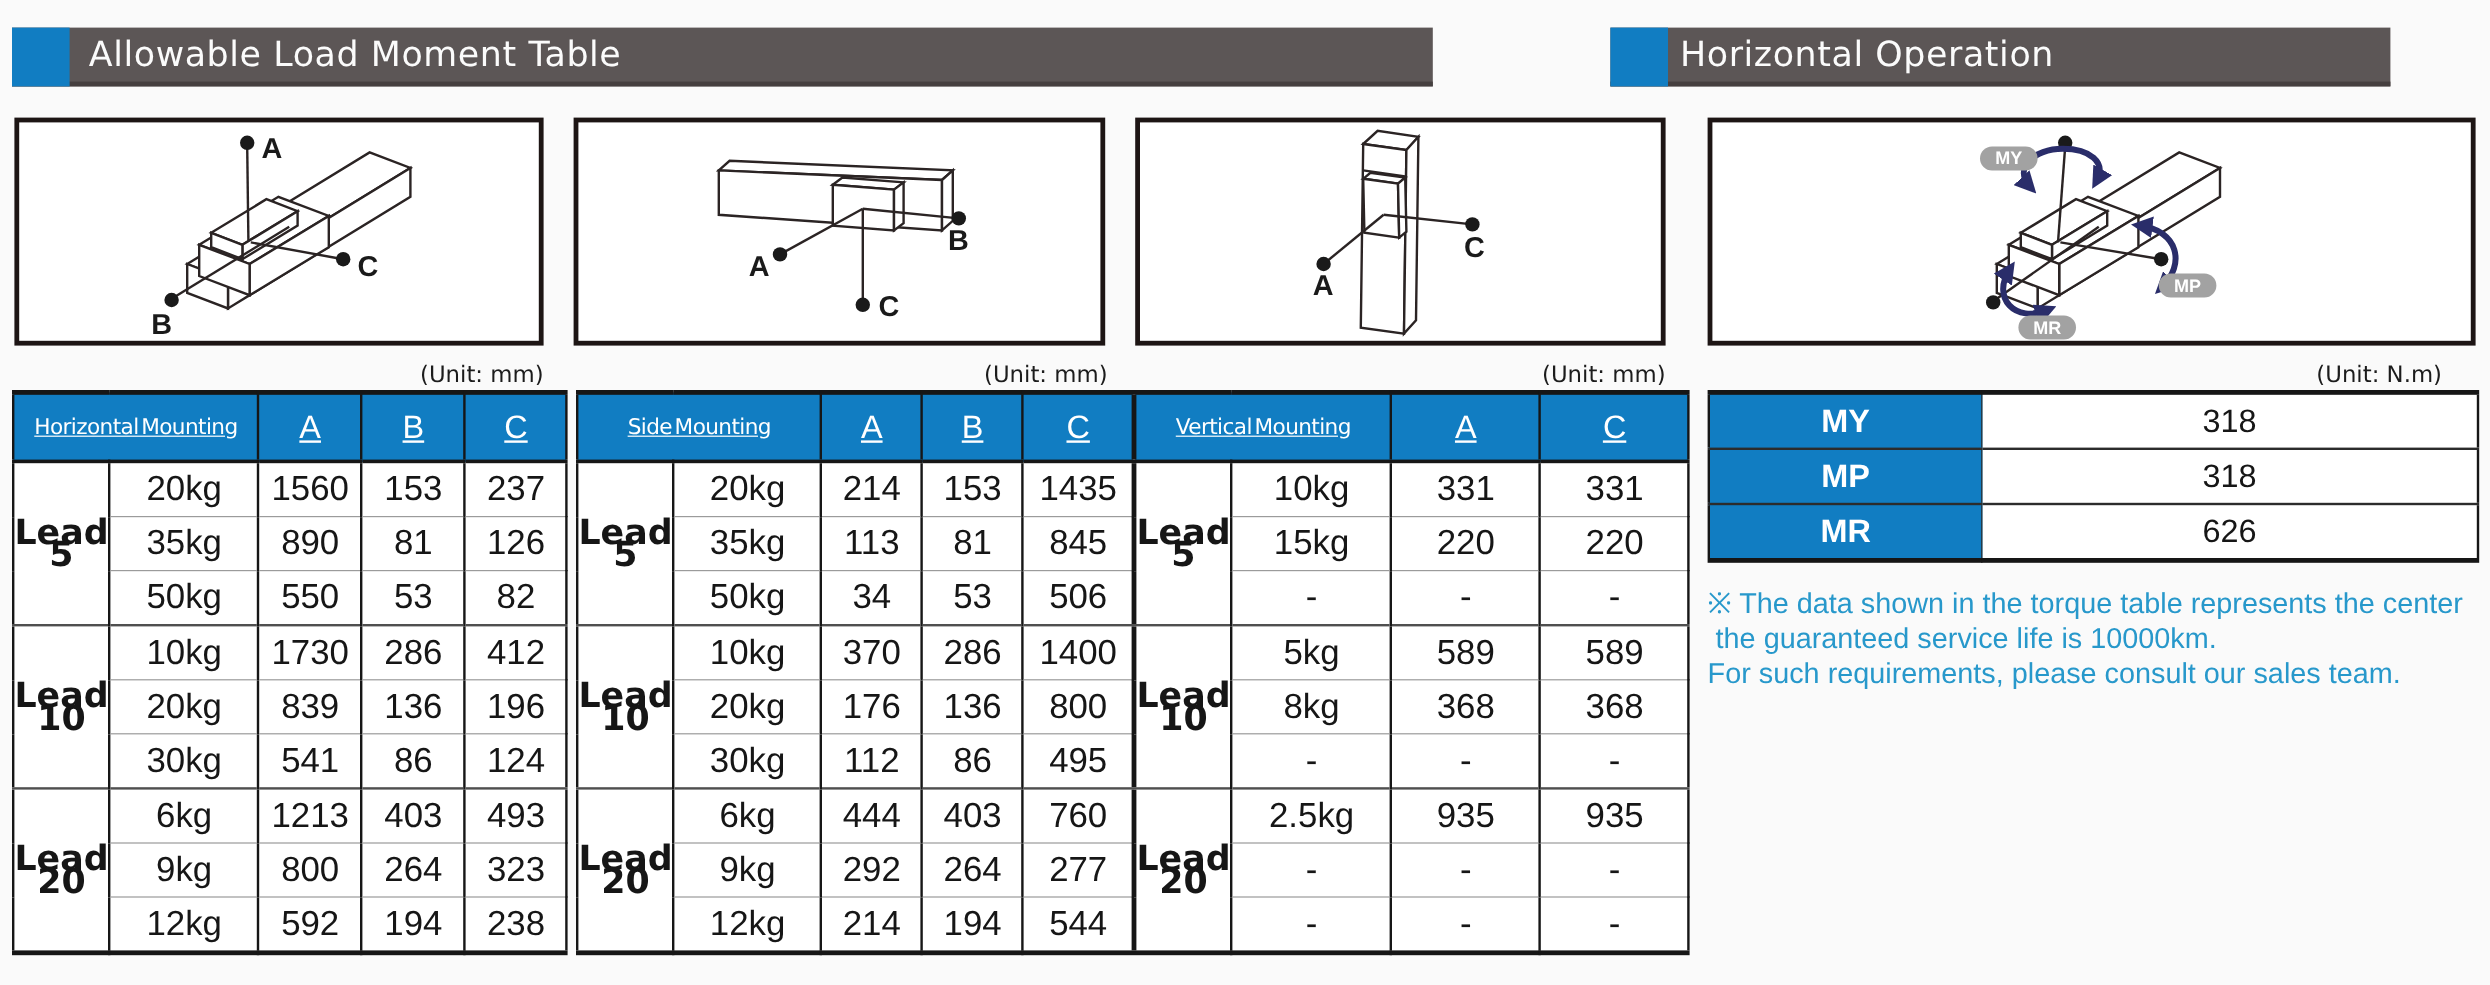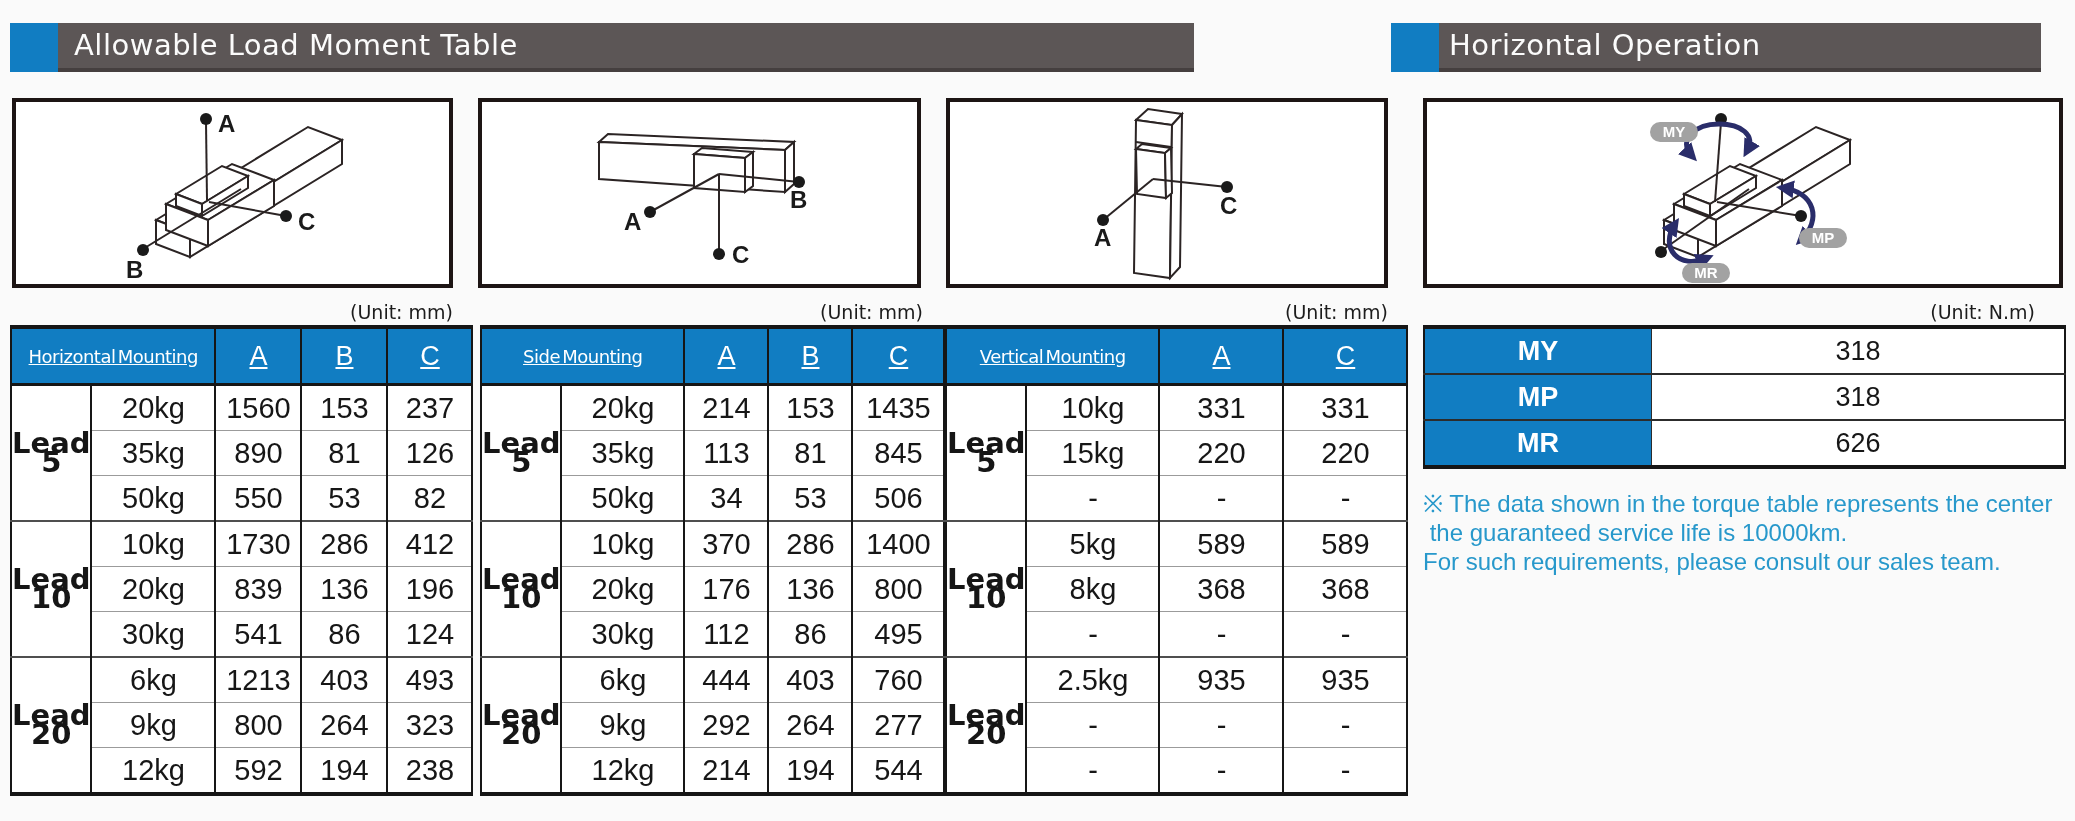--- a/index.html
+++ b/index.html
@@ -64,21 +64,21 @@
 </style>
 </head>
 <body>
 
 <div id="page">
 
   <div class="hdr" style="left:10px;width:1184px;">
     <div class="hdr-sq"></div>
     <div class="hdr-title">Allowable Load Moment Table</div>
   </div>
-  <div class="hdr" style="left:1391px;width:650px;">
+  <div class="hdr" style="left:1342px;width:650px;">
     <div class="hdr-sq"></div>
     <div class="hdr-title" style="padding-left:58px;">Horizontal Operation</div>
   </div>
 
   <div class="dbox" style="left:12px;width:433px;">
     <svg width="433" height="182" viewBox="0 0 433 182">
       <g>
         <polygon class="dface" points="140,118 292,25 326,38 174,131"></polygon>
         <polygon class="dface" points="174,131 326,38 326,62 174,155"></polygon>
         <polygon class="dface" points="140,118 174,131 174,155 140,142"></polygon>

